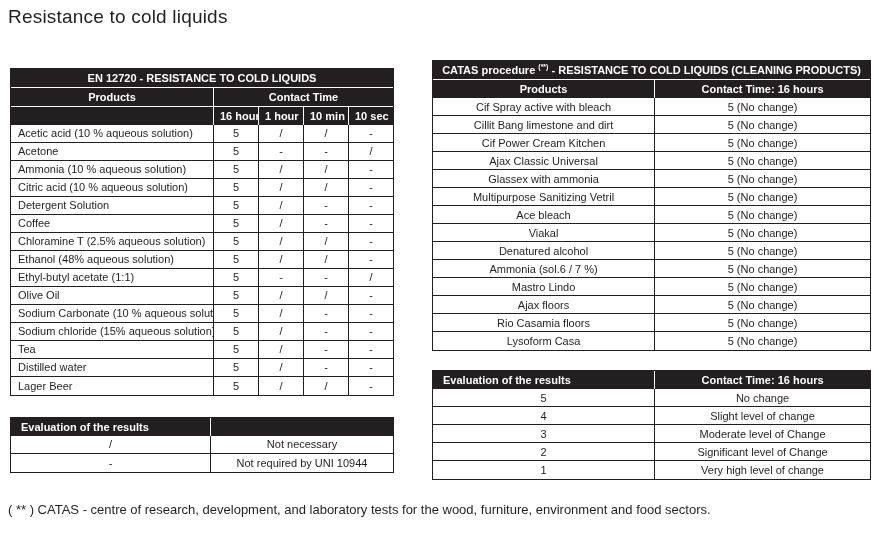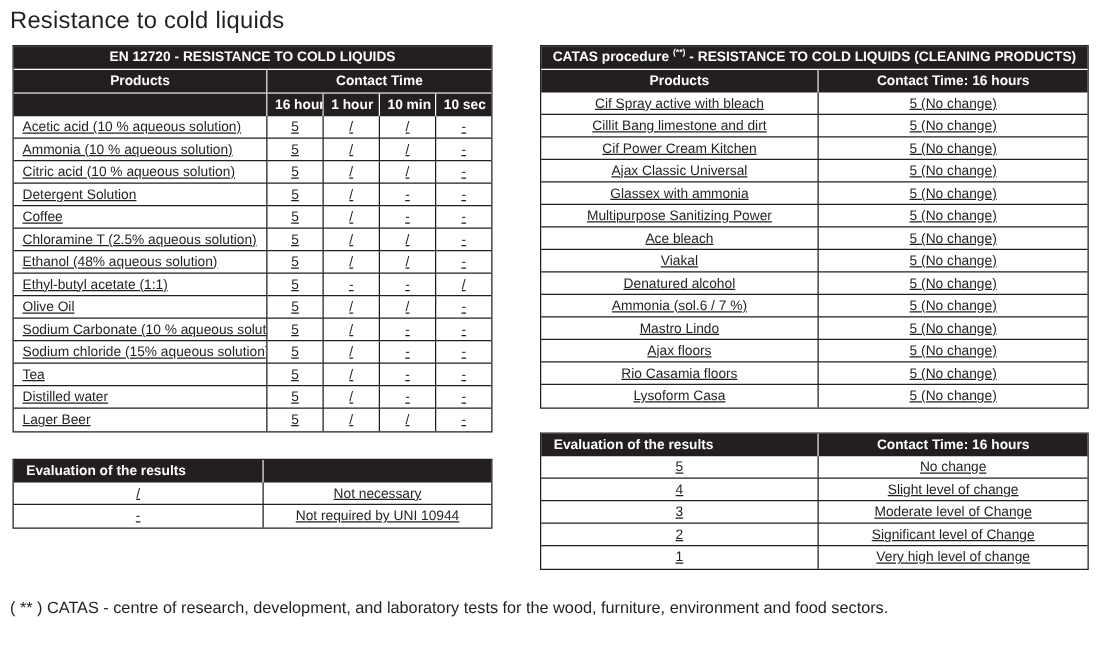--- a/index.html
+++ b/index.html
@@ -13,23 +13,23 @@
   html,body{margin:0;padding:0;}
   body{
     width:879px;height:536px;overflow:hidden;
     background:var(--bg);
     font-family:"Liberation Sans",sans-serif;
     color:var(--ink);
   }
   .page{padding:6px 0 0 8px;}
   h1.page-title{
     font-size:19px;font-weight:500;letter-spacing:.2px;
-    margin:0 0 8px 0;color:var(--ink);
-  }
-  .cols{display:flex;margin-left:2px;gap:38px;align-items:flex-start;text-decoration:underline;}
+    margin:0 0 32px 0;color:var(--ink);
+  }
+  .cols{display:flex;margin-left:2px;gap:38px;align-items:center;}
   table.dtable{
     border-collapse:separate;border-spacing:0;
     border:1.5px solid var(--ink);
     table-layout:fixed;
   }
   table.dtable th{
     background:var(--head-bg);color:var(--head-fg);
     font-size:11px;font-weight:bold;
     height:19px;padding:0 6px;text-align:center;
     border-right:1px solid #fff;border-bottom:1px solid #fff;
@@ -89,20 +89,27 @@
         </thead>
         <tbody id="en-rows">
             <tr>
               <td class="product-left">Acetic acid (10 % aqueous solution)</td>
               <td>5</td>
               <td>/</td>
               <td>/</td>
               <td>-</td>
             </tr>
             <tr>
+              <td class="product-left">Acetone</td>
+              <td>5</td>
+              <td>-</td>
+              <td>-</td>
+              <td>/</td>
+            </tr>
+            <tr>
               <td class="product-left">Ammonia (10 % aqueous solution)</td>
               <td>5</td>
               <td>/</td>
               <td>/</td>
               <td>-</td>
             </tr>
             <tr>
               <td class="product-left">Citric acid (10 % aqueous solution)</td>
               <td>5</td>
               <td>/</td>
@@ -245,21 +252,21 @@
             </tr>
             <tr>
               <td>Ajax Classic Universal</td>
               <td>5 (No change)</td>
             </tr>
             <tr>
               <td>Glassex with ammonia</td>
               <td>5 (No change)</td>
             </tr>
             <tr>
-              <td>Multipurpose Sanitizing Power</td>
+              <td>Multipurpose Sanitizing Vetril</td>
               <td>5 (No change)</td>
             </tr>
             <tr>
               <td>Ace bleach</td>
               <td>5 (No change)</td>
             </tr>
             <tr>
               <td>Viakal</td>
               <td>5 (No change)</td>
             </tr>

